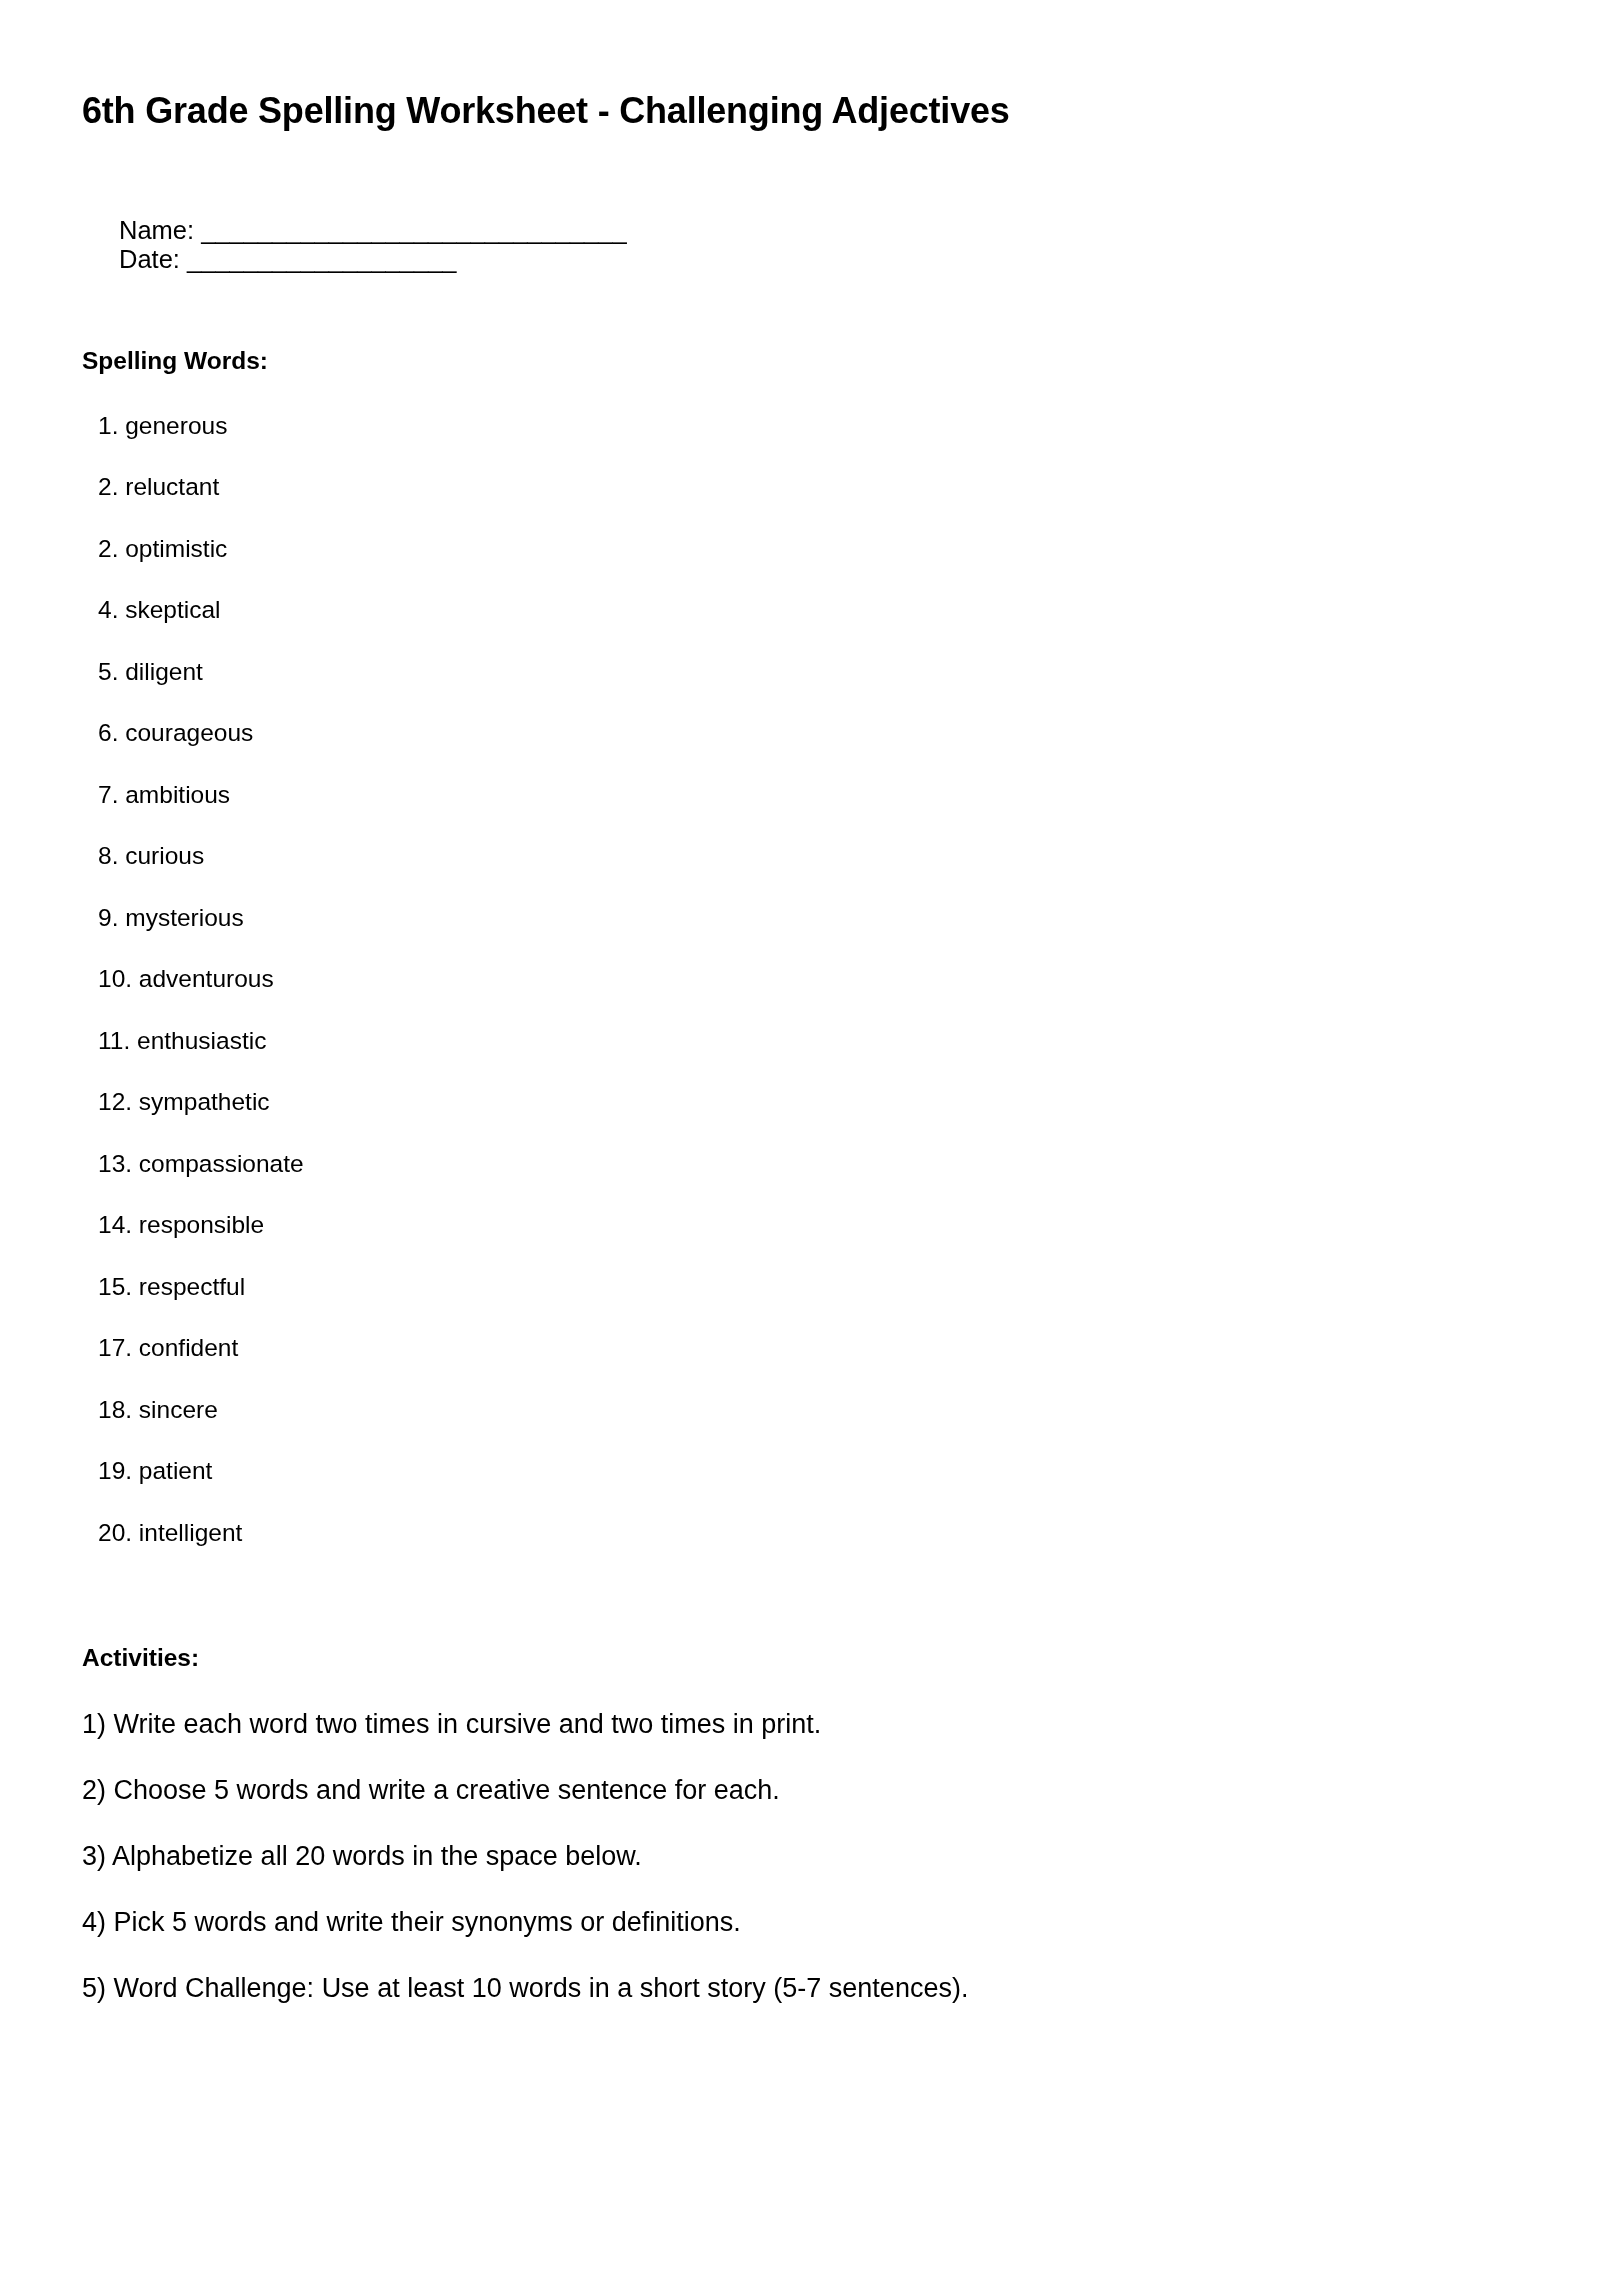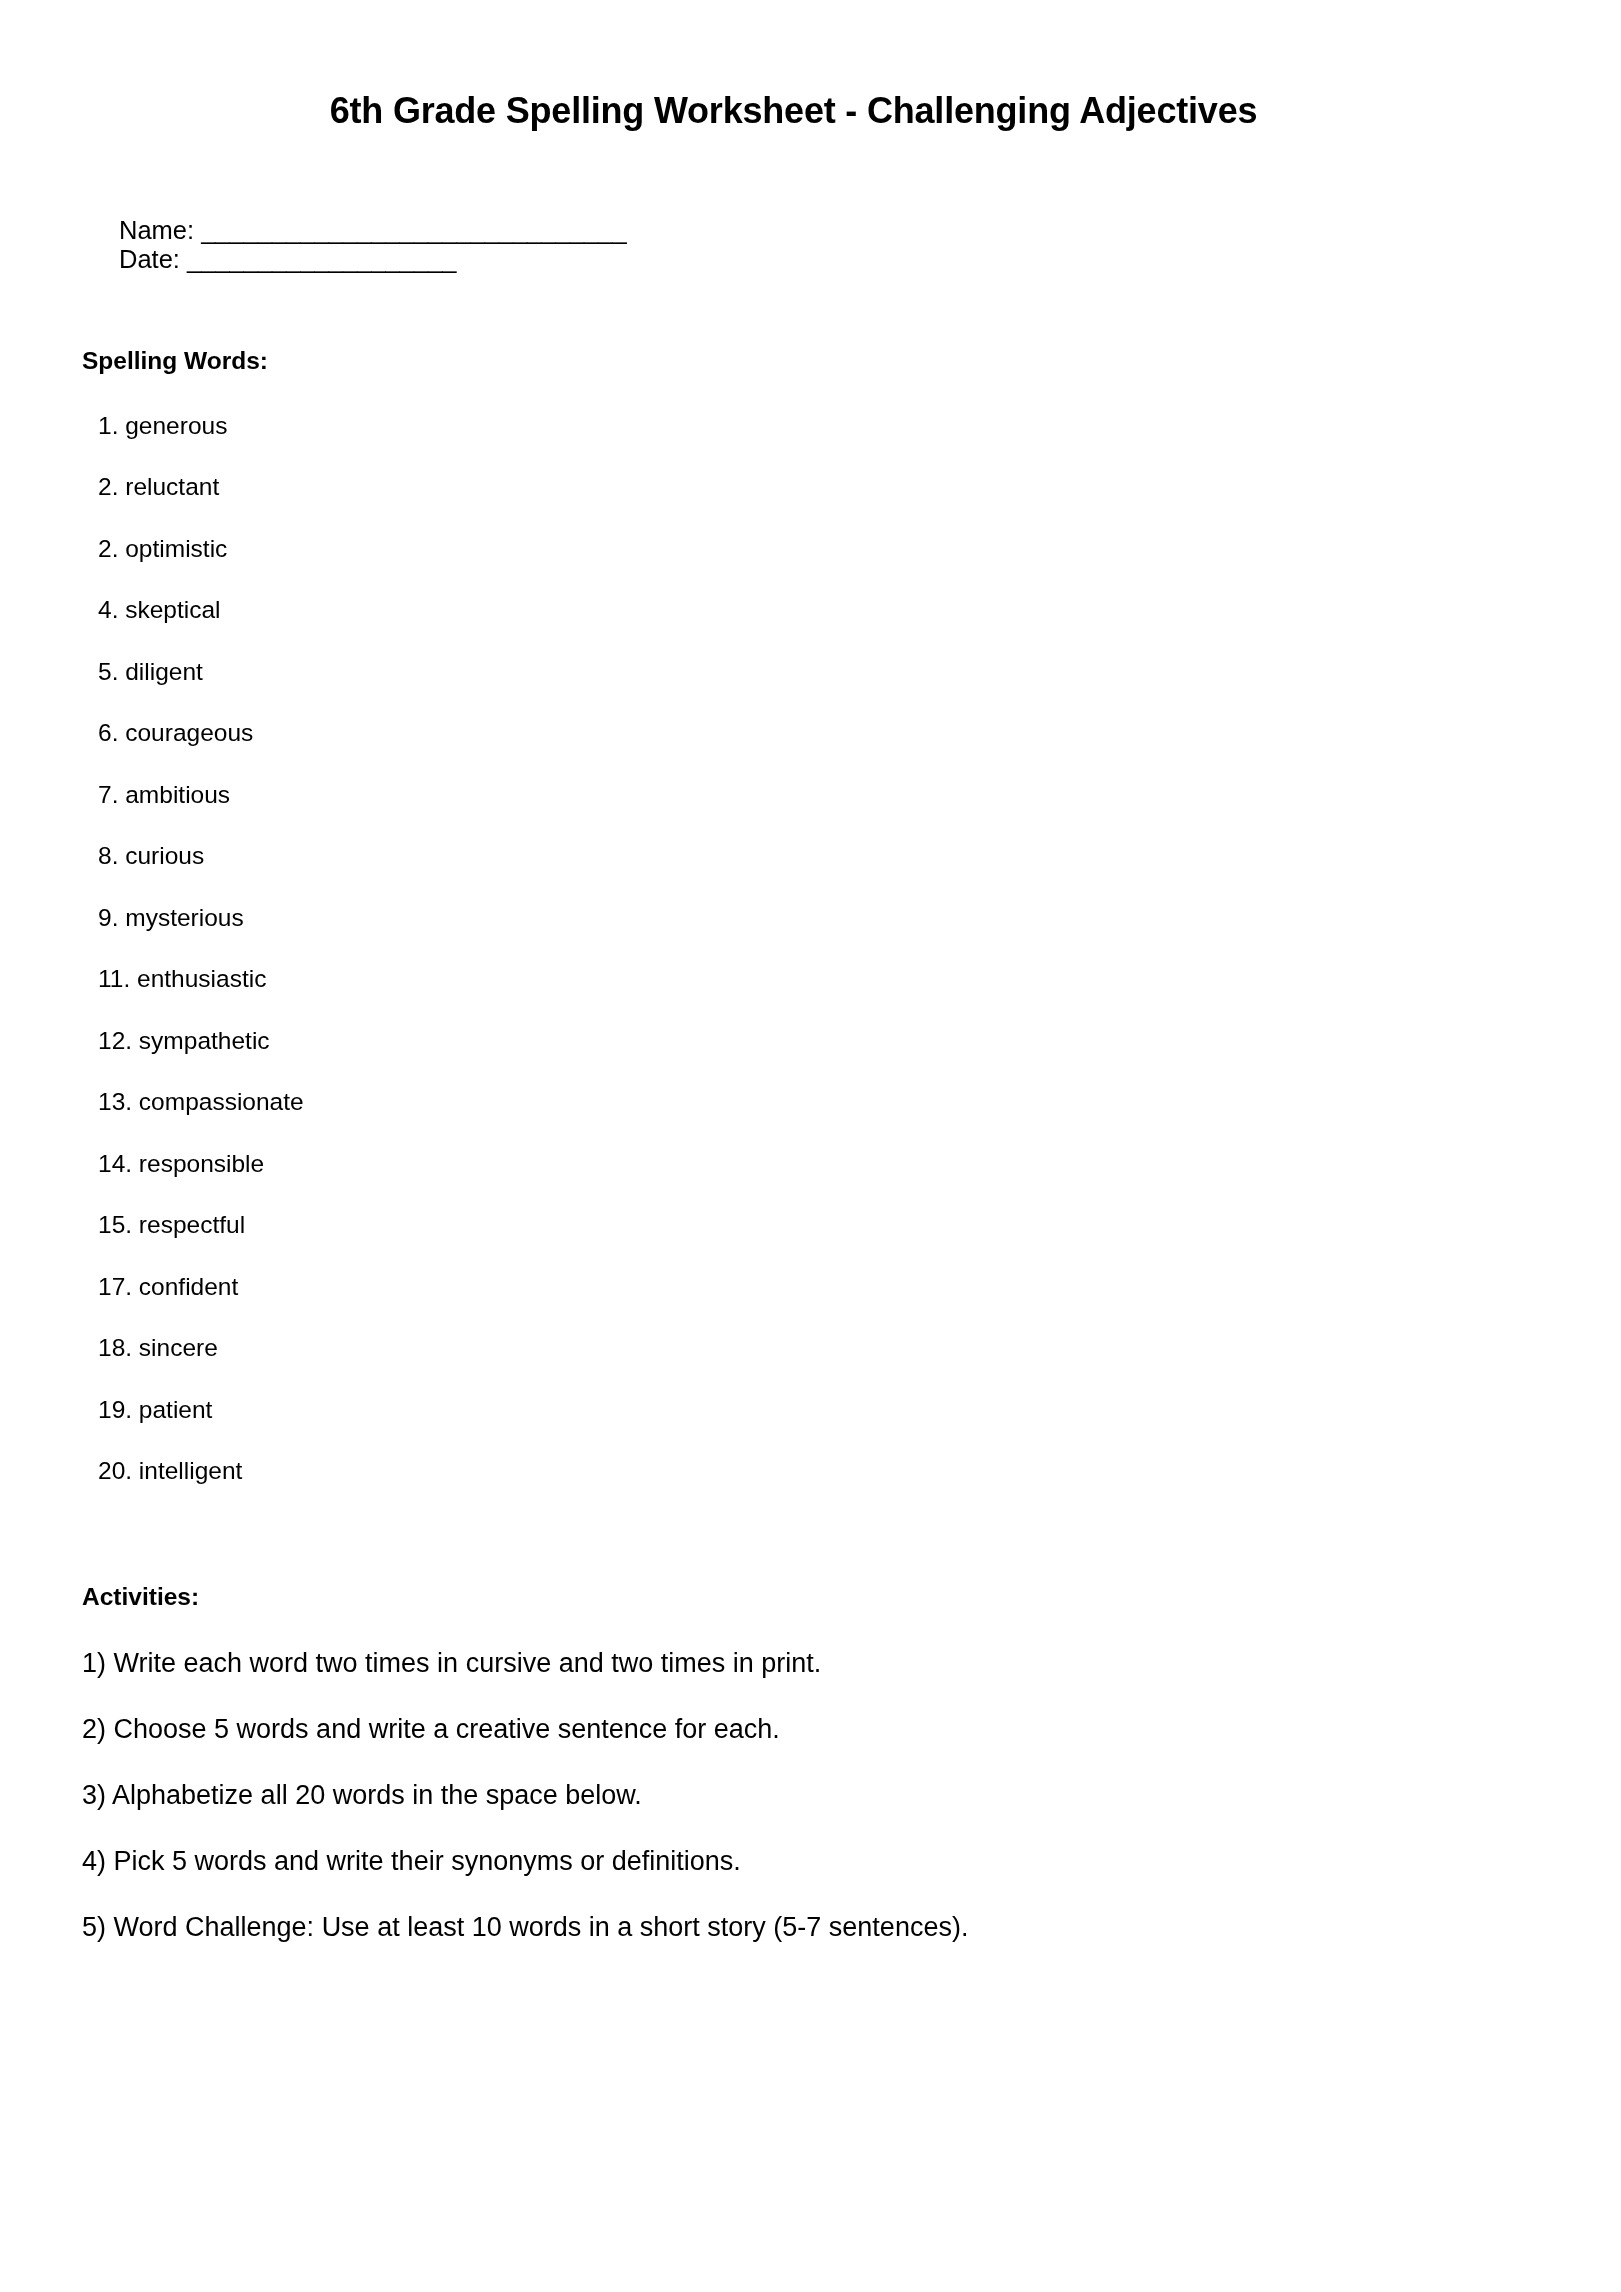--- a/index.html
+++ b/index.html
@@ -15,21 +15,21 @@
     width: 1621px;
     height: 2293px;
     box-sizing: border-box;
     background: #ffffff;
     position: relative;
     padding: 76px 116px 0 82px;
   }
   .doc-title {
     font-size: 36px;
     font-weight: bold;
-    text-align: center;
+    text-align: left;
     letter-spacing: -0.2px;
     margin: 0 0 0 0;
     padding-top: 13.7px;
     color: #000;
   }
   .name-date-row {
     margin-top: 84px;
     font-size: 25.5px;
     color: #000;
     display: flex;
@@ -98,20 +98,21 @@
   <ul class="word-list">
     <li class="word-item">1. generous</li>
     <li class="word-item">2. reluctant</li>
     <li class="word-item">2. optimistic</li>
     <li class="word-item">4. skeptical</li>
     <li class="word-item">5. diligent</li>
     <li class="word-item">6. courageous</li>
     <li class="word-item">7. ambitious</li>
     <li class="word-item">8. curious</li>
     <li class="word-item">9. mysterious</li>
+    <li class="word-item">10. adventurous</li>
     <li class="word-item">11. enthusiastic</li>
     <li class="word-item">12. sympathetic</li>
     <li class="word-item">13. compassionate</li>
     <li class="word-item">14. responsible</li>
     <li class="word-item">15. respectful</li>
     <li class="word-item">17. confident</li>
     <li class="word-item">18. sincere</li>
     <li class="word-item">19. patient</li>
     <li class="word-item">20. intelligent</li>
   </ul>

